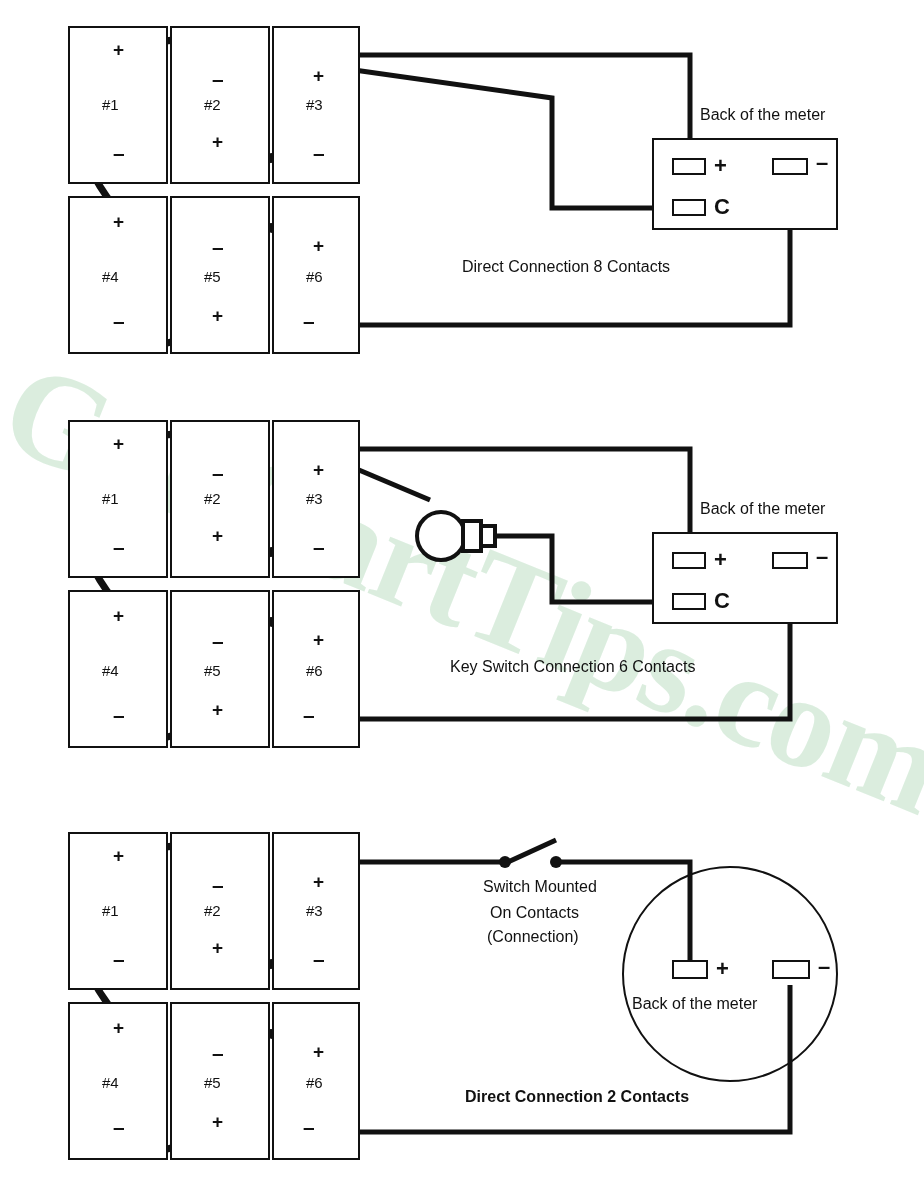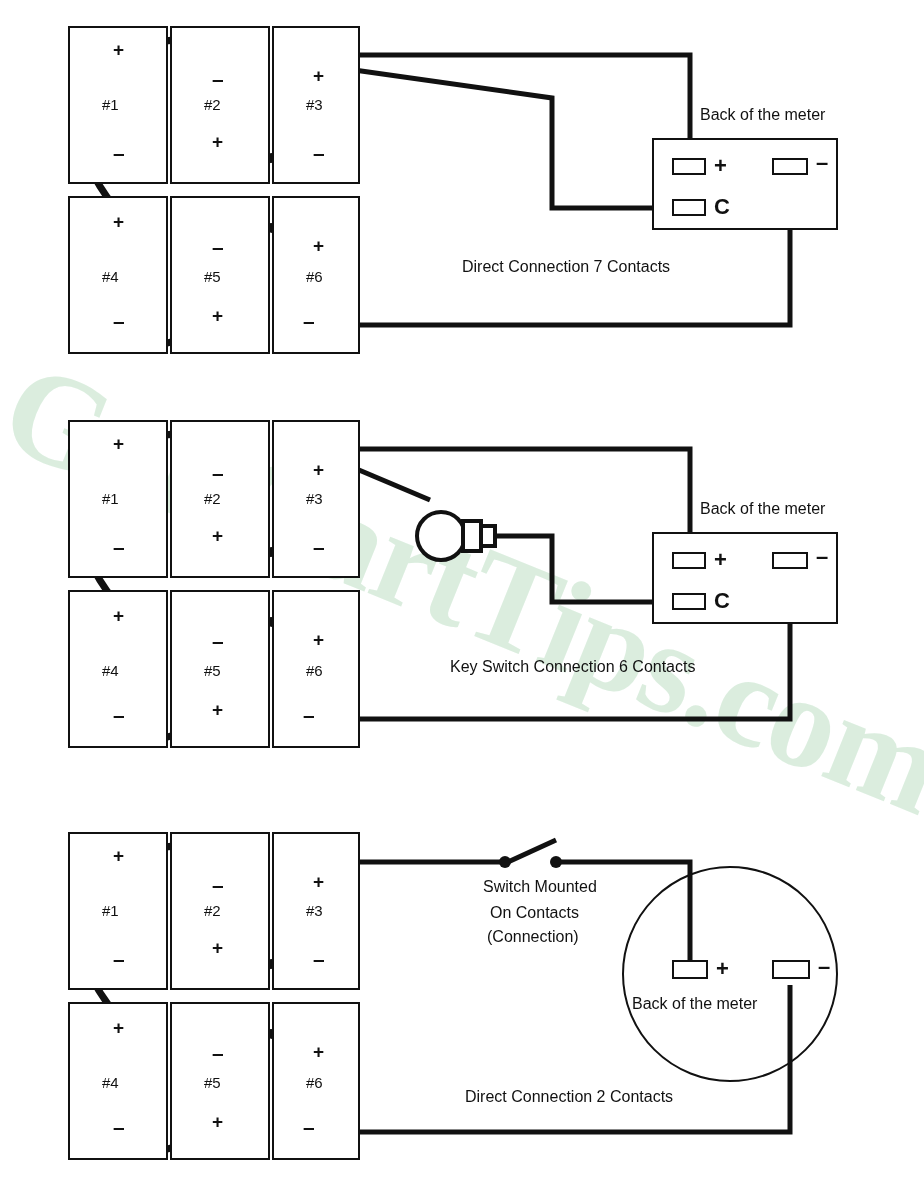--- a/index.html
+++ b/index.html
@@ -144,21 +144,21 @@
 
     <div class="meterbox" style="left:652px;top:138px;width:186px;height:92px;"></div>
     <div class="pad" style="left:672px;top:158px;width:34px;height:17px;"></div>
     <div class="pad" style="left:672px;top:199px;width:34px;height:17px;"></div>
     <div class="pad" style="left:772px;top:158px;width:36px;height:17px;"></div>
     <div class="lbl big" style="left:714px;top:153px;">+</div>
     <div class="lbl big" style="left:816px;top:150px;">–</div>
     <div class="lbl big" style="left:714px;top:194px;">C</div>
     <div class="caption" style="left:700px;top:106px;">Back of the meter</div>
 
-    <div class="caption" style="left:462px;top:258px;">Direct Connection 7 Contacts</div>
+    <div class="caption" style="left:462px;top:258px;">Direct Connection 8 Contacts</div>
   </div>
 
   <div>
     <div class="cell" style="left:68px;top:420px;width:100px;height:158px;"></div>
     <div class="cell" style="left:170px;top:420px;width:100px;height:158px;"></div>
     <div class="cell" style="left:272px;top:420px;width:88px;height:158px;"></div>
     <div class="cell" style="left:68px;top:590px;width:100px;height:158px;"></div>
     <div class="cell" style="left:170px;top:590px;width:100px;height:158px;"></div>
     <div class="cell" style="left:272px;top:590px;width:88px;height:158px;"></div>
 
@@ -228,16 +228,16 @@
     <div class="pad" style="left:672px;top:960px;width:36px;height:19px;"></div>
     <div class="pad" style="left:772px;top:960px;width:38px;height:19px;"></div>
     <div class="lbl big" style="left:716px;top:956px;">+</div>
     <div class="lbl big" style="left:818px;top:954px;">–</div>
     <div class="caption" style="left:632px;top:995px;">Back of the meter</div>
 
     <div class="caption" style="left:483px;top:878px;text-align:center;">Switch Mounted</div>
     <div class="caption" style="left:490px;top:904px;">On Contacts</div>
     <div class="caption" style="left:487px;top:928px;">(Connection)</div>
 
-    <div class="caption" style="left:465px;top:1088px;">Direct Connection 2 Contacts</div>
+    <div class="caption" style="left:465px;top:1088px;font-weight:bold;">Direct Connection 2 Contacts</div>
   </div>
 
 </div>
 
 </body></html>

